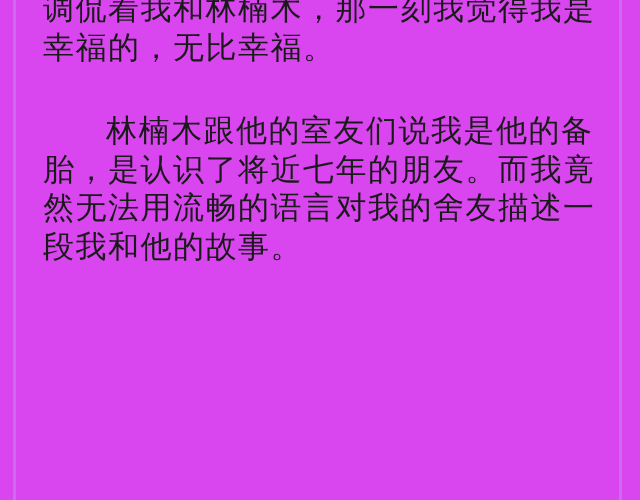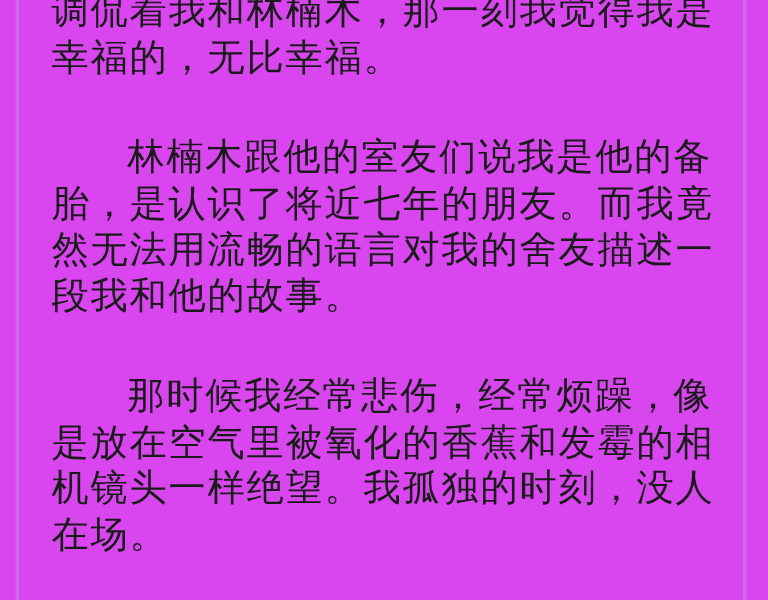--- a/index.html
+++ b/index.html
@@ -69,18 +69,14 @@
   <div class="border-line left"></div>
   <div class="border-line right"></div>
 
   <div class="content">
     <p>调侃着我和林楠木，那一刻我觉得我是
 幸福的，无比幸福。</p>
     <p class="indent">林楠木跟他的室友们说我是他的备
 胎，是认识了将近七年的朋友。而我竟
 然无法用流畅的语言对我的舍友描述一
 段我和他的故事。</p>
-    <p class="indent">那时候我经常悲伤，经常烦躁，像
-是放在空气里被氧化的香蕉和发霉的相
-机镜头一样绝望。我孤独的时刻，没人
-在场。</p>
   </div>
 </div>
 
 </body></html>

